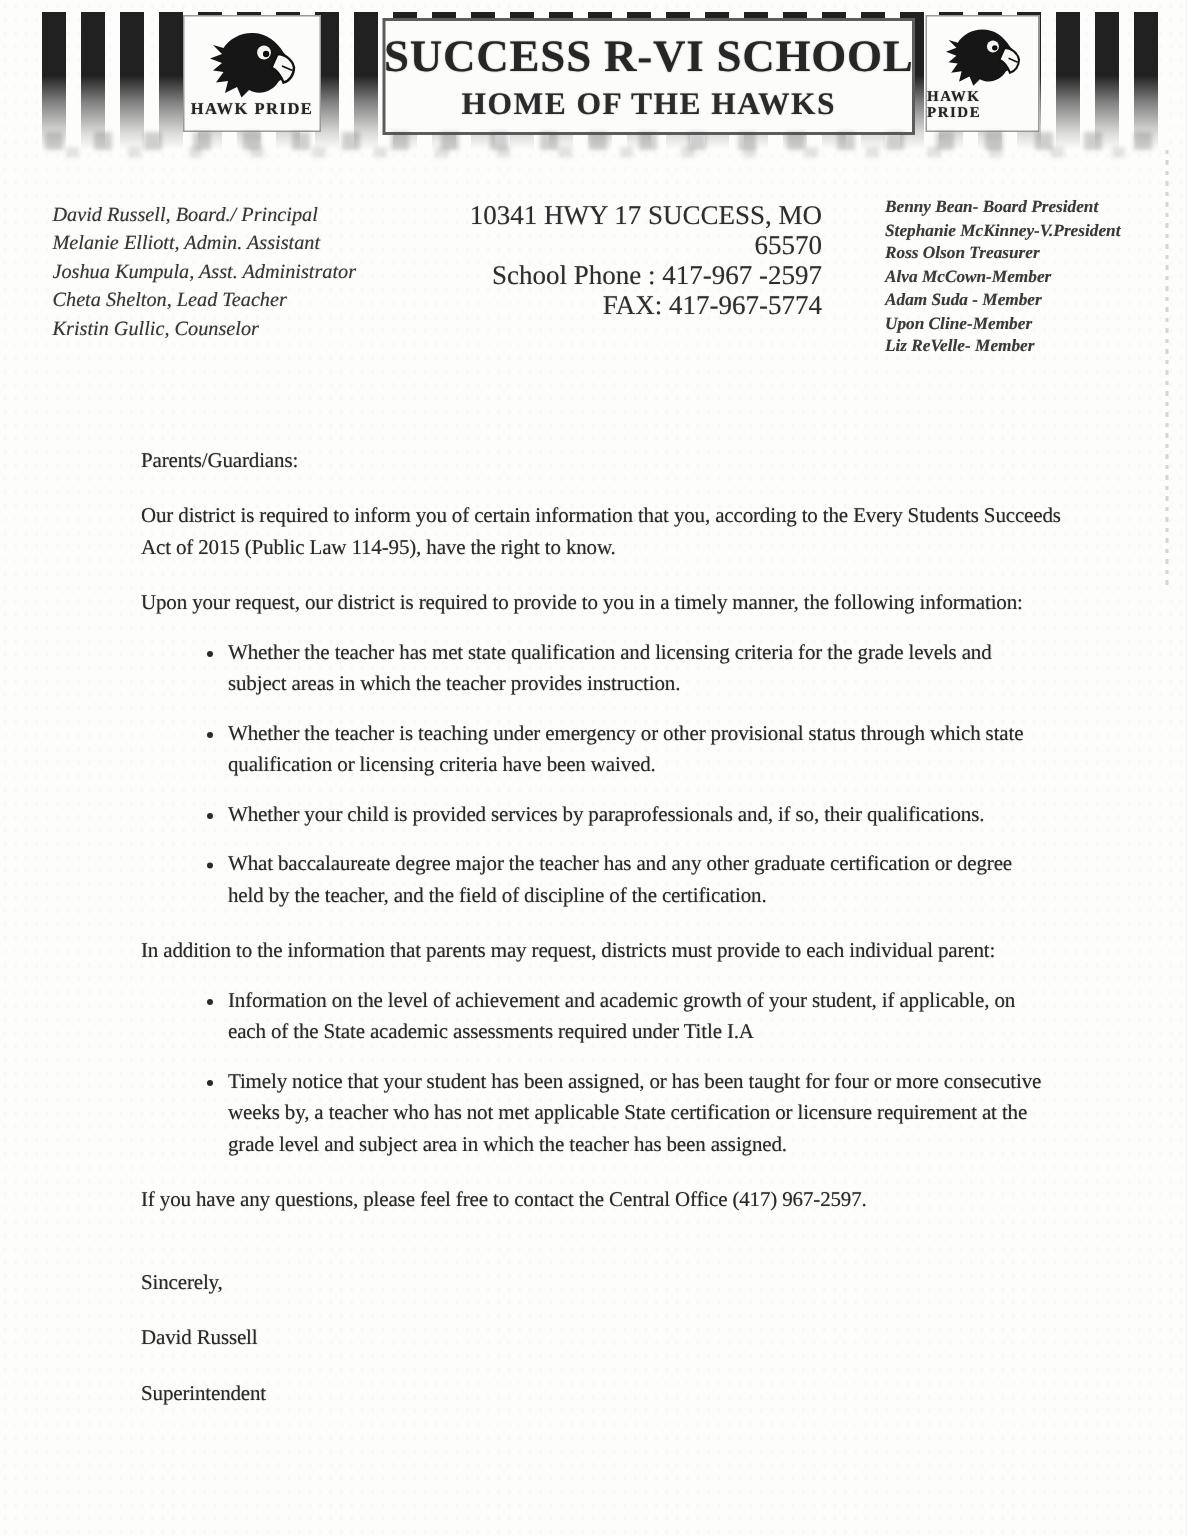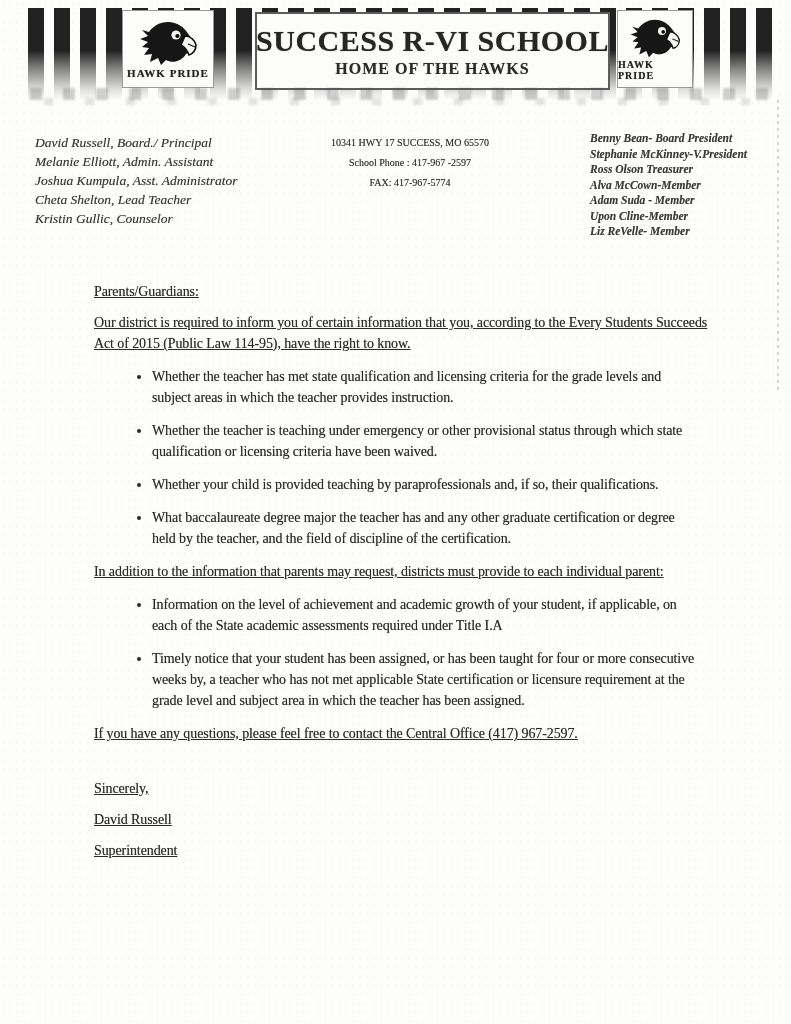--- a/index.html
+++ b/index.html
@@ -53,49 +53,49 @@
   .title-box {
     position: absolute; left: 255px; top: 12px; width: 355px; height: 78px;
     background: #fcfcfa; border: 2px solid #5c5c5c; z-index: 2; box-sizing: border-box;
     display: flex; flex-direction: column; align-items: center; justify-content: center;
   }
   .school-name {
     font-size: 30px; font-weight: bold; color: #262626; letter-spacing: .5px;
     text-shadow: 0 0 1px rgba(30,30,30,0.55); white-space: nowrap;
   }
   .tagline {
-    font-size: 16px; font-weight: bold; color: #2b2b2b; letter-spacing: 1px;
+    font-size: 21px; font-weight: bold; color: #2b2b2b; letter-spacing: 1px;
     margin-top: 2px; text-shadow: 0 0 0.8px rgba(30,30,30,0.5); white-space: nowrap;
   }
   .hawk { display: block; }
 
   
   .staff-block {
     position: absolute; left: 35px; top: 133px; width: 240px;
     font-style: italic; font-size: 13.5px; line-height: 19px; color: #373737;
     text-shadow: 0 0 0.7px rgba(0,0,0,0.4);
   }
   .center-block {
-    position: absolute; left: 272px; top: 133px; width: 276px; text-align: center;
-    font-size: 10px; line-height: 20px; color: #2e2e2e;
+    position: absolute; left: 272px; top: 133px; width: 276px; text-align: right;
+    font-size: 18px; line-height: 20px; color: #2e2e2e;
     text-shadow: 0 0 0.7px rgba(0,0,0,0.4);
   }
   .board-block {
     position: absolute; left: 590px; top: 131px; width: 190px;
     font-style: italic; font-size: 11.5px; line-height: 15.5px; color: #3a3a3a;
     font-weight: bold; text-shadow: 0 0 0.6px rgba(0,0,0,0.35);
   }
 
   
   .letter-body {
     position: absolute; left: 94px; top: 281px; width: 618px;
     font-size: 14px; line-height: 21px; letter-spacing: -0.1px; color: #2a2a2a;
     text-shadow: 0 0 0.7px rgba(0,0,0,0.45);
   }
-  .letter-body p { margin: 0 0 10px 0; text-decoration: underline; }
+  .letter-body p { margin: 16px 0 10px 0; }
   .letter-body ul { margin: 0 0 10px 0; padding: 0 0 0 46px; }
   .letter-body li { margin: 12px; padding: 0; }
   .closing { margin-top: 34px !important; }
   .sig-line { margin: 0; }
 
   .edge-artifact {
     position: absolute; right: 12px; top: 100px; width: 2px; height: 290px;
     background: repeating-linear-gradient(180deg, rgba(0,0,0,0.4) 0 3px, transparent 3px 7px);
     opacity: .4;
   }
@@ -158,24 +158,25 @@
       <div class="board-line">Ross Olson Treasurer</div>
       <div class="board-line">Alva McCown-Member</div>
       <div class="board-line">Adam Suda - Member</div>
       <div class="board-line">Upon Cline-Member</div>
       <div class="board-line">Liz ReVelle- Member</div>
     </div>
 
   <div class="letter-body">
     <p>Parents/Guardians:</p>
     <p>Our district is required to inform you of certain information that you, according to the Every Students Succeeds Act of 2015 (Public Law 114-95), have the right to know.</p>
+    <p>Upon your request, our district is required to provide to you in a timely manner, the following information:</p>
     <ul>
         <li>Whether the teacher has met state qualification and licensing criteria for the grade levels and subject areas in which the teacher provides instruction.</li>
         <li>Whether the teacher is teaching under emergency or other provisional status through which state qualification or licensing criteria have been waived.</li>
-        <li>Whether your child is provided teaching by paraprofessionals and, if so, their qualifications.</li>
+        <li>Whether your child is provided services by paraprofessionals and, if so, their qualifications.</li>
         <li>What baccalaureate degree major the teacher has and any other graduate certification or degree held by the teacher, and the field of discipline of the certification.</li>
       </ul>
     <p>In addition to the information that parents may request, districts must provide to each individual parent:</p>
     <ul>
         <li>Information on the level of achievement and academic growth of your student, if applicable, on each of the State academic assessments required under Title I.A</li>
         <li>Timely notice that your student has been assigned, or has been taught for four or more consecutive weeks by, a teacher who has not met applicable State certification or licensure requirement at the grade level and subject area in which the teacher has been assigned.</li>
       </ul>
     <p>If you have any questions, please feel free to contact the Central Office (417) 967-2597.</p>
     <p class="closing">Sincerely,</p>
     <p class="sig-line">David Russell</p>

